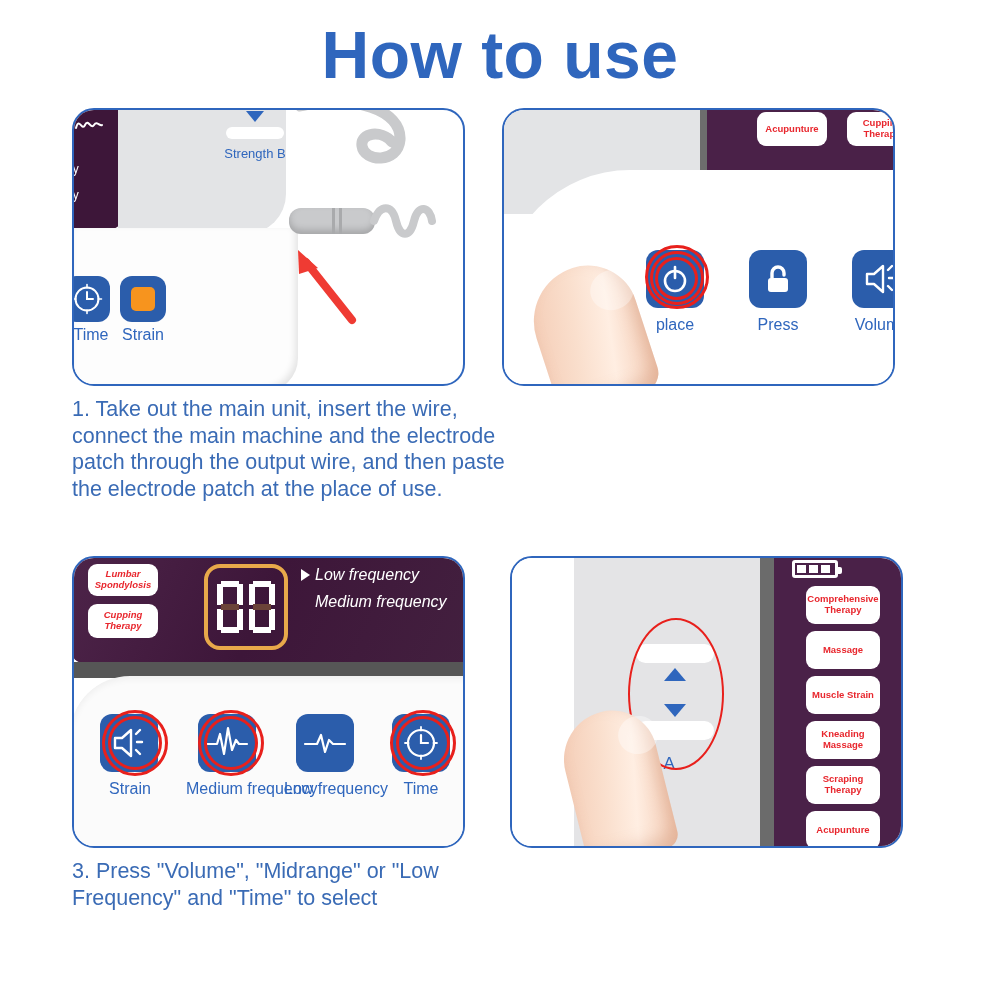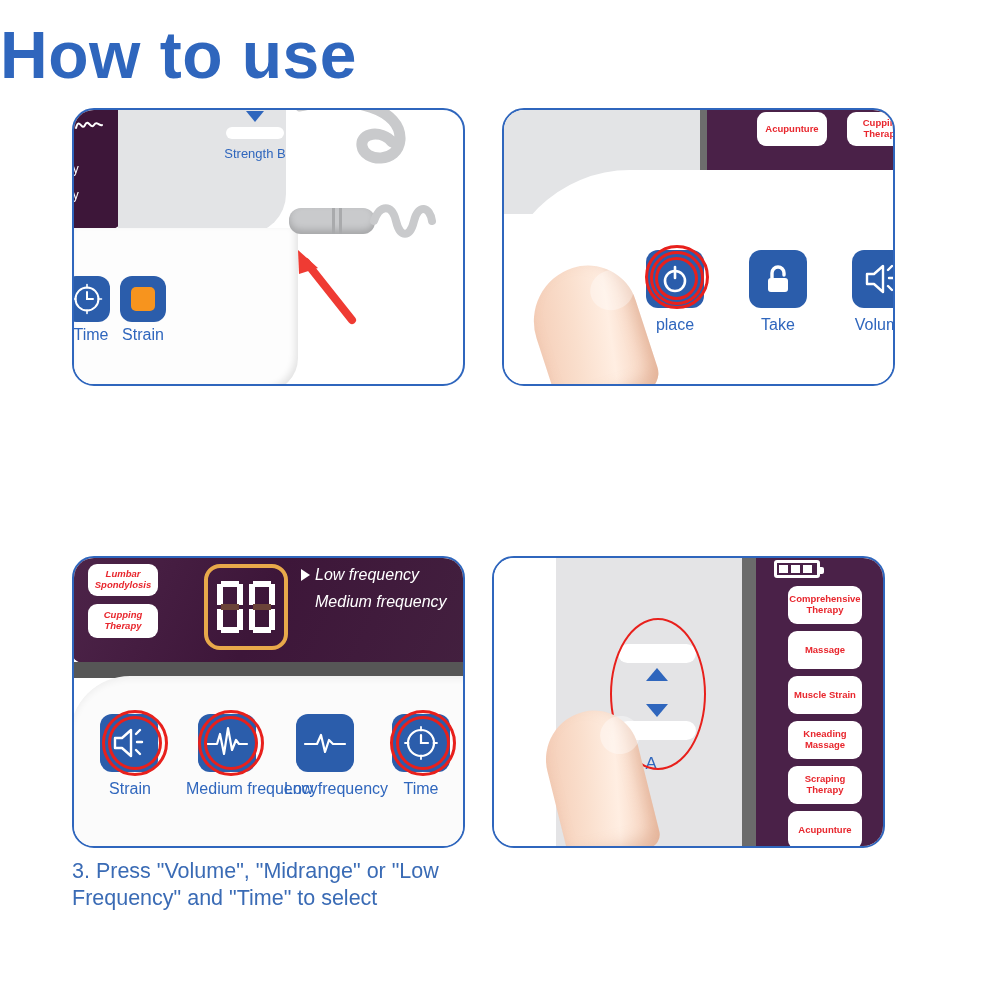--- a/index.html
+++ b/index.html
@@ -10,21 +10,21 @@
   body {
     width: 1000px;
     height: 1000px;
     font-family: "Liberation Sans", sans-serif;
     overflow: hidden;
     position: relative;
   }
 
   
   .page-title {
-    text-align: left;
+    text-align: center;
     color: #2f66bd;
     font-size: 66px;
     font-weight: bold;
     letter-spacing: 0.5px;
     line-height: 1;
     padding-top: 22px;
     height: 78px;
     box-sizing: border-box;
   }
 
@@ -35,21 +35,21 @@
     left: 0;
     width: 1000px;
   }
   .step {
     position: absolute;
     width: 430px;
   }
   .step-1 { left: 72px;  top: 0; }
   .step-2 { left: 502px; top: 0; }
   .step-3 { left: 72px;  top: 448px; }
-  .step-4 { left: 484px; top: 448px; padding-left: 8px; }
+  .step-4 { left: 502px; top: 448px; padding-left: 8px; }
 
   .photo {
     position: relative;
     width: 393px;
     height: 278px;
     border: 2px solid #2f66bd;
     border-radius: 22px;
     overflow: hidden;
     background: #ffffff;
     box-sizing: border-box;
@@ -360,20 +360,21 @@
       <svg width="70" height="34" viewBox="0 0 70 34" style="position:absolute;left:296px;top:94px;">
         <path d="M4,17 C10,0 22,0 26,17 C30,34 40,34 44,17 C48,0 60,2 62,17" stroke="#c9cacc" stroke-width="8" fill="none" stroke-linecap="round"></path>
       </svg>
 
       <svg width="90" height="90" viewBox="0 0 90 90" style="position:absolute;left:210px;top:136px;">
         <path d="M68,74 L22,16" stroke="#ef3b33" stroke-width="8" stroke-linecap="round"></path>
         <path d="M14,4 L34,22 L15,28 Z" fill="#ef3b33"></path>
       </svg>
     </div>
 
+    <div class="caption">1. Take out the main unit, insert the wire, connect the main machine and the electrode patch through the output wire, and then paste the electrode patch at the place of use.</div>
   </div>
 
   <div class="step step-2">
     <div class="photo">
 
       <div class="device-body p2-top-gray"></div>
 
       <div class="purple-panel p2-purple">
 
         <div class="pill-btn" style="position:absolute;left:50px;top:28px;width:70px;height:34px;font-size:9.5px;">Acupunture</div>
@@ -392,21 +393,21 @@
       <div class="red-circle" style="left:141px; top:135px; width:64px; height:64px;"></div>
       <div class="red-circle" style="left:146px; top:141px; width:54px; height:54px;"></div>
       <div class="red-circle" style="left:151px; top:147px; width:43px; height:43px;"></div>
 
       <div class="blue-key" style="left:245px; top:140px; width:58px; height:58px;">
         <svg width="36" height="36" viewBox="0 0 36 36">
           <rect x="8" y="17" width="20" height="14" rx="3" fill="#ffffff"></rect>
           <path d="M12 17 L12 12 A6 6 0 0 1 24 12 L24 14" stroke="#ffffff" stroke-width="3.4" fill="none" stroke-linecap="round"></path>
         </svg>
       </div>
-      <div class="key-label" style="left:245px; top:206px; width:58px;">Take</div>
+      <div class="key-label" style="left:245px; top:206px; width:58px;">Press</div>
 
       <div class="blue-key" style="left:348px; top:140px; width:58px; height:58px;">
         <svg width="40" height="36" viewBox="0 0 40 36">
           <path d="M6,13 L13,13 L22,5 L22,31 L13,23 L6,23 Z" stroke="#ffffff" stroke-width="2.4" fill="none" stroke-linejoin="round"></path>
           <path d="M27,9 L31,5 M28,17 L33,17 M27,25 L31,29" stroke="#ffffff" stroke-width="2.4" stroke-linecap="round"></path>
         </svg>
       </div>
       <div class="key-label" style="left:344px; top:206px; width:58px;">Volum</div>
 
       <div class="finger" style="left:56px; top:152px; width:106px; height:140px;

